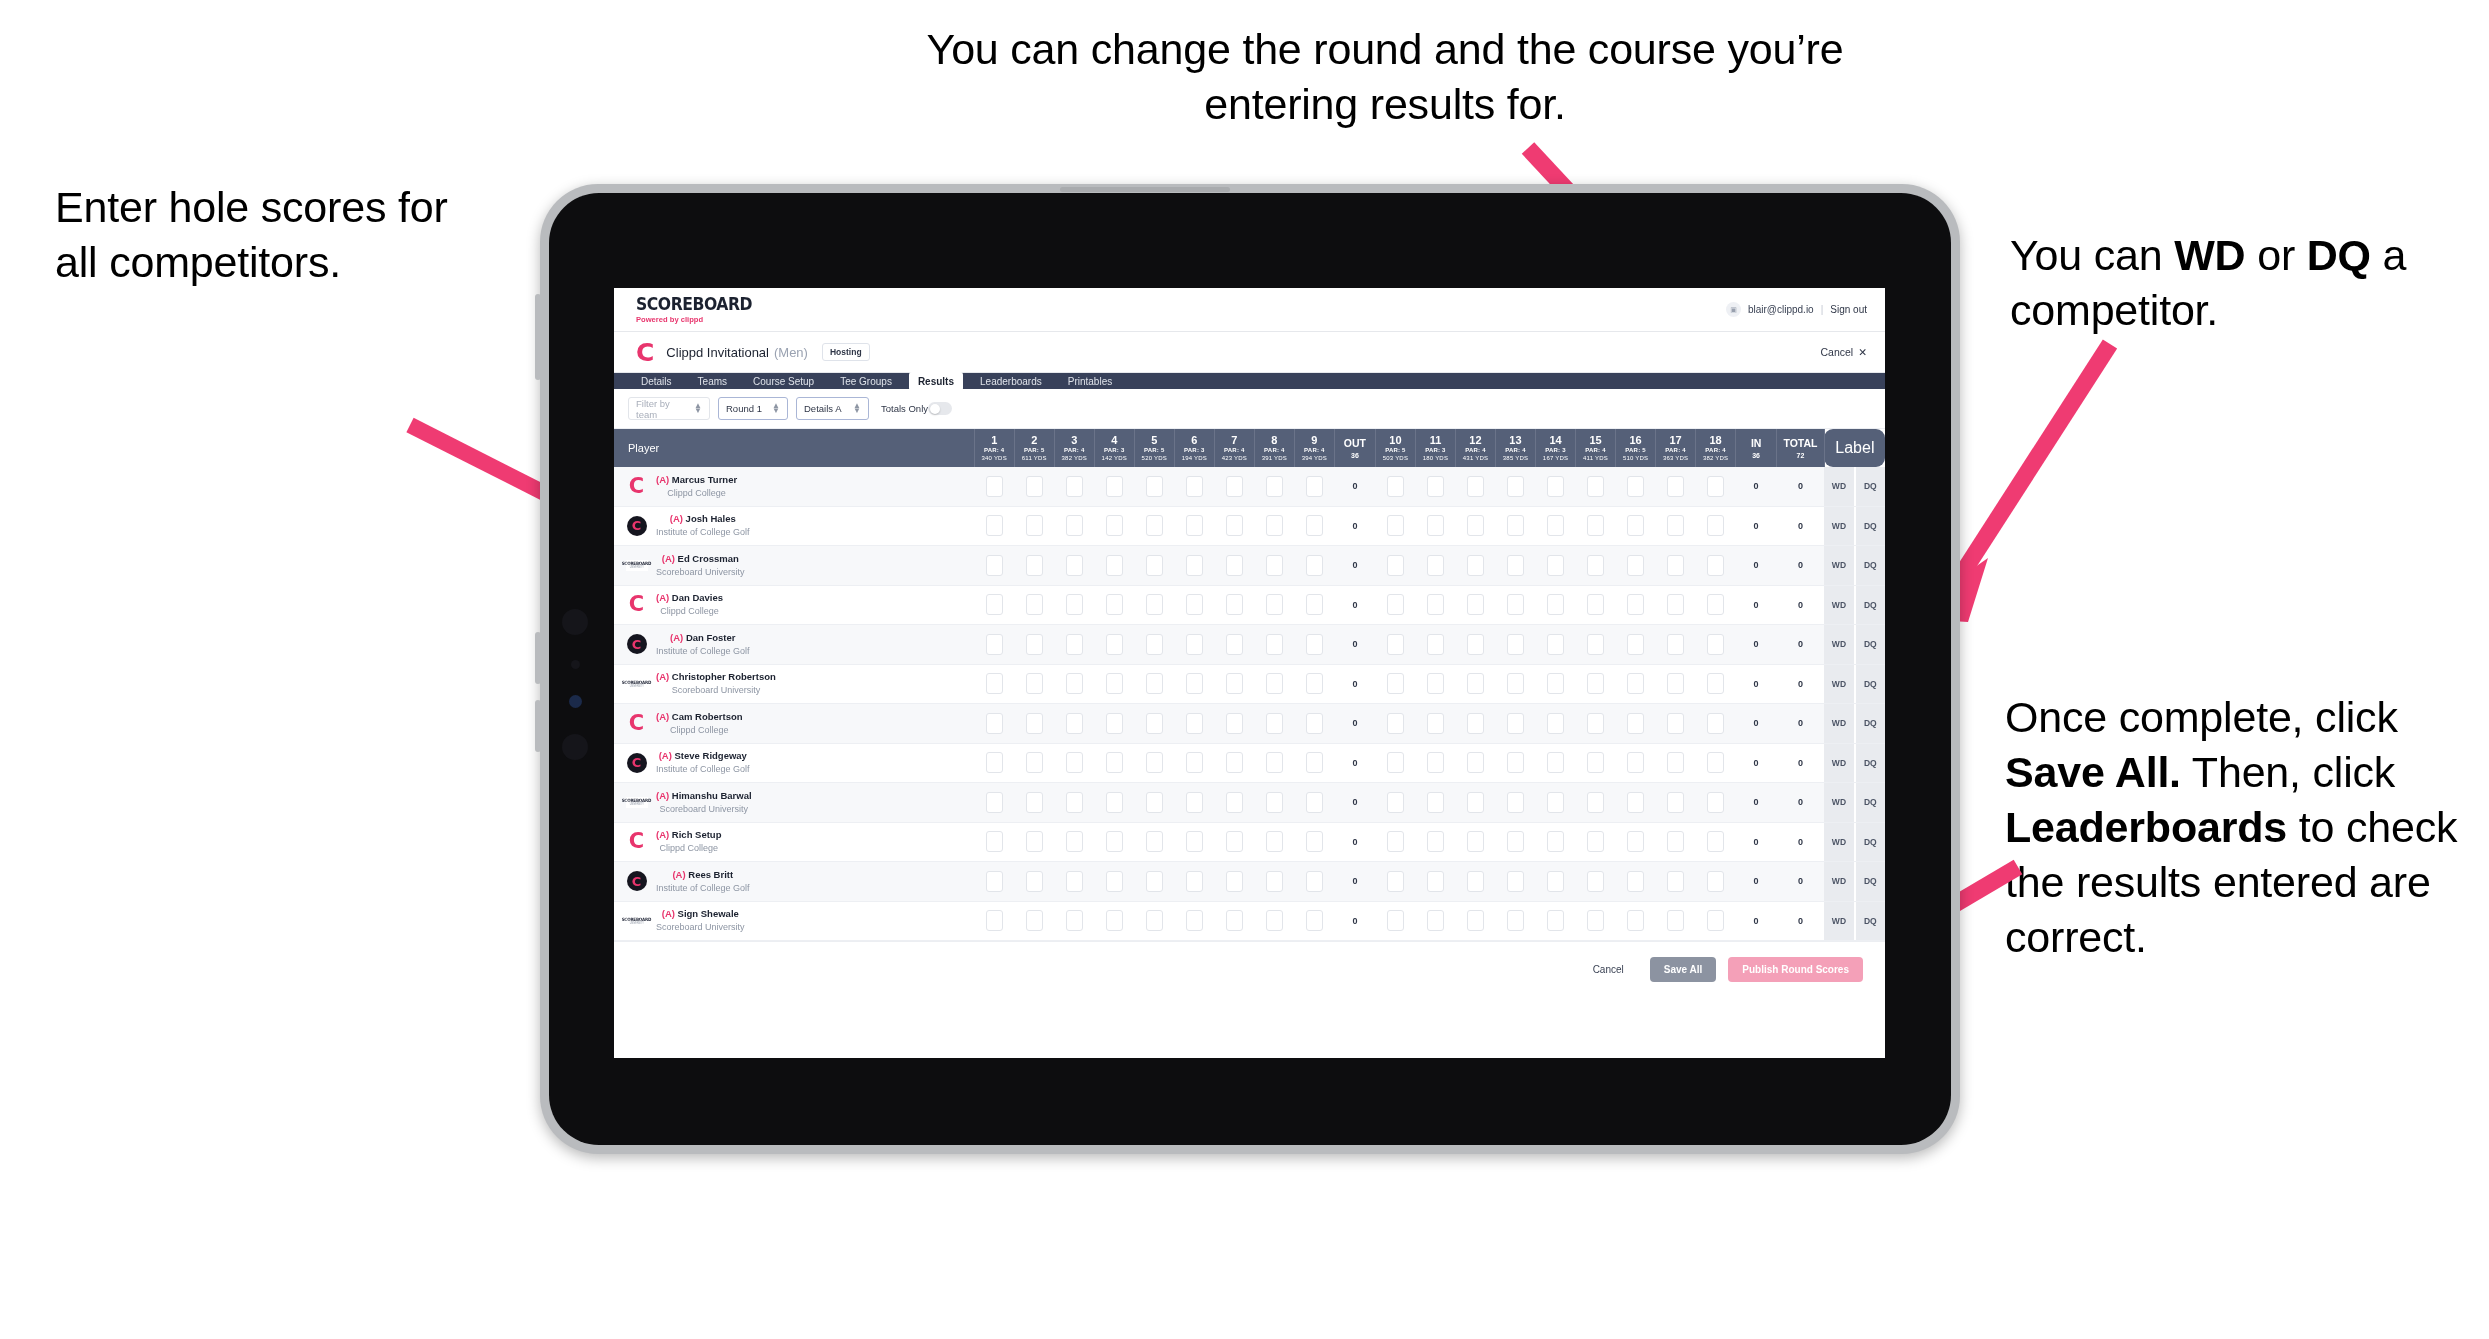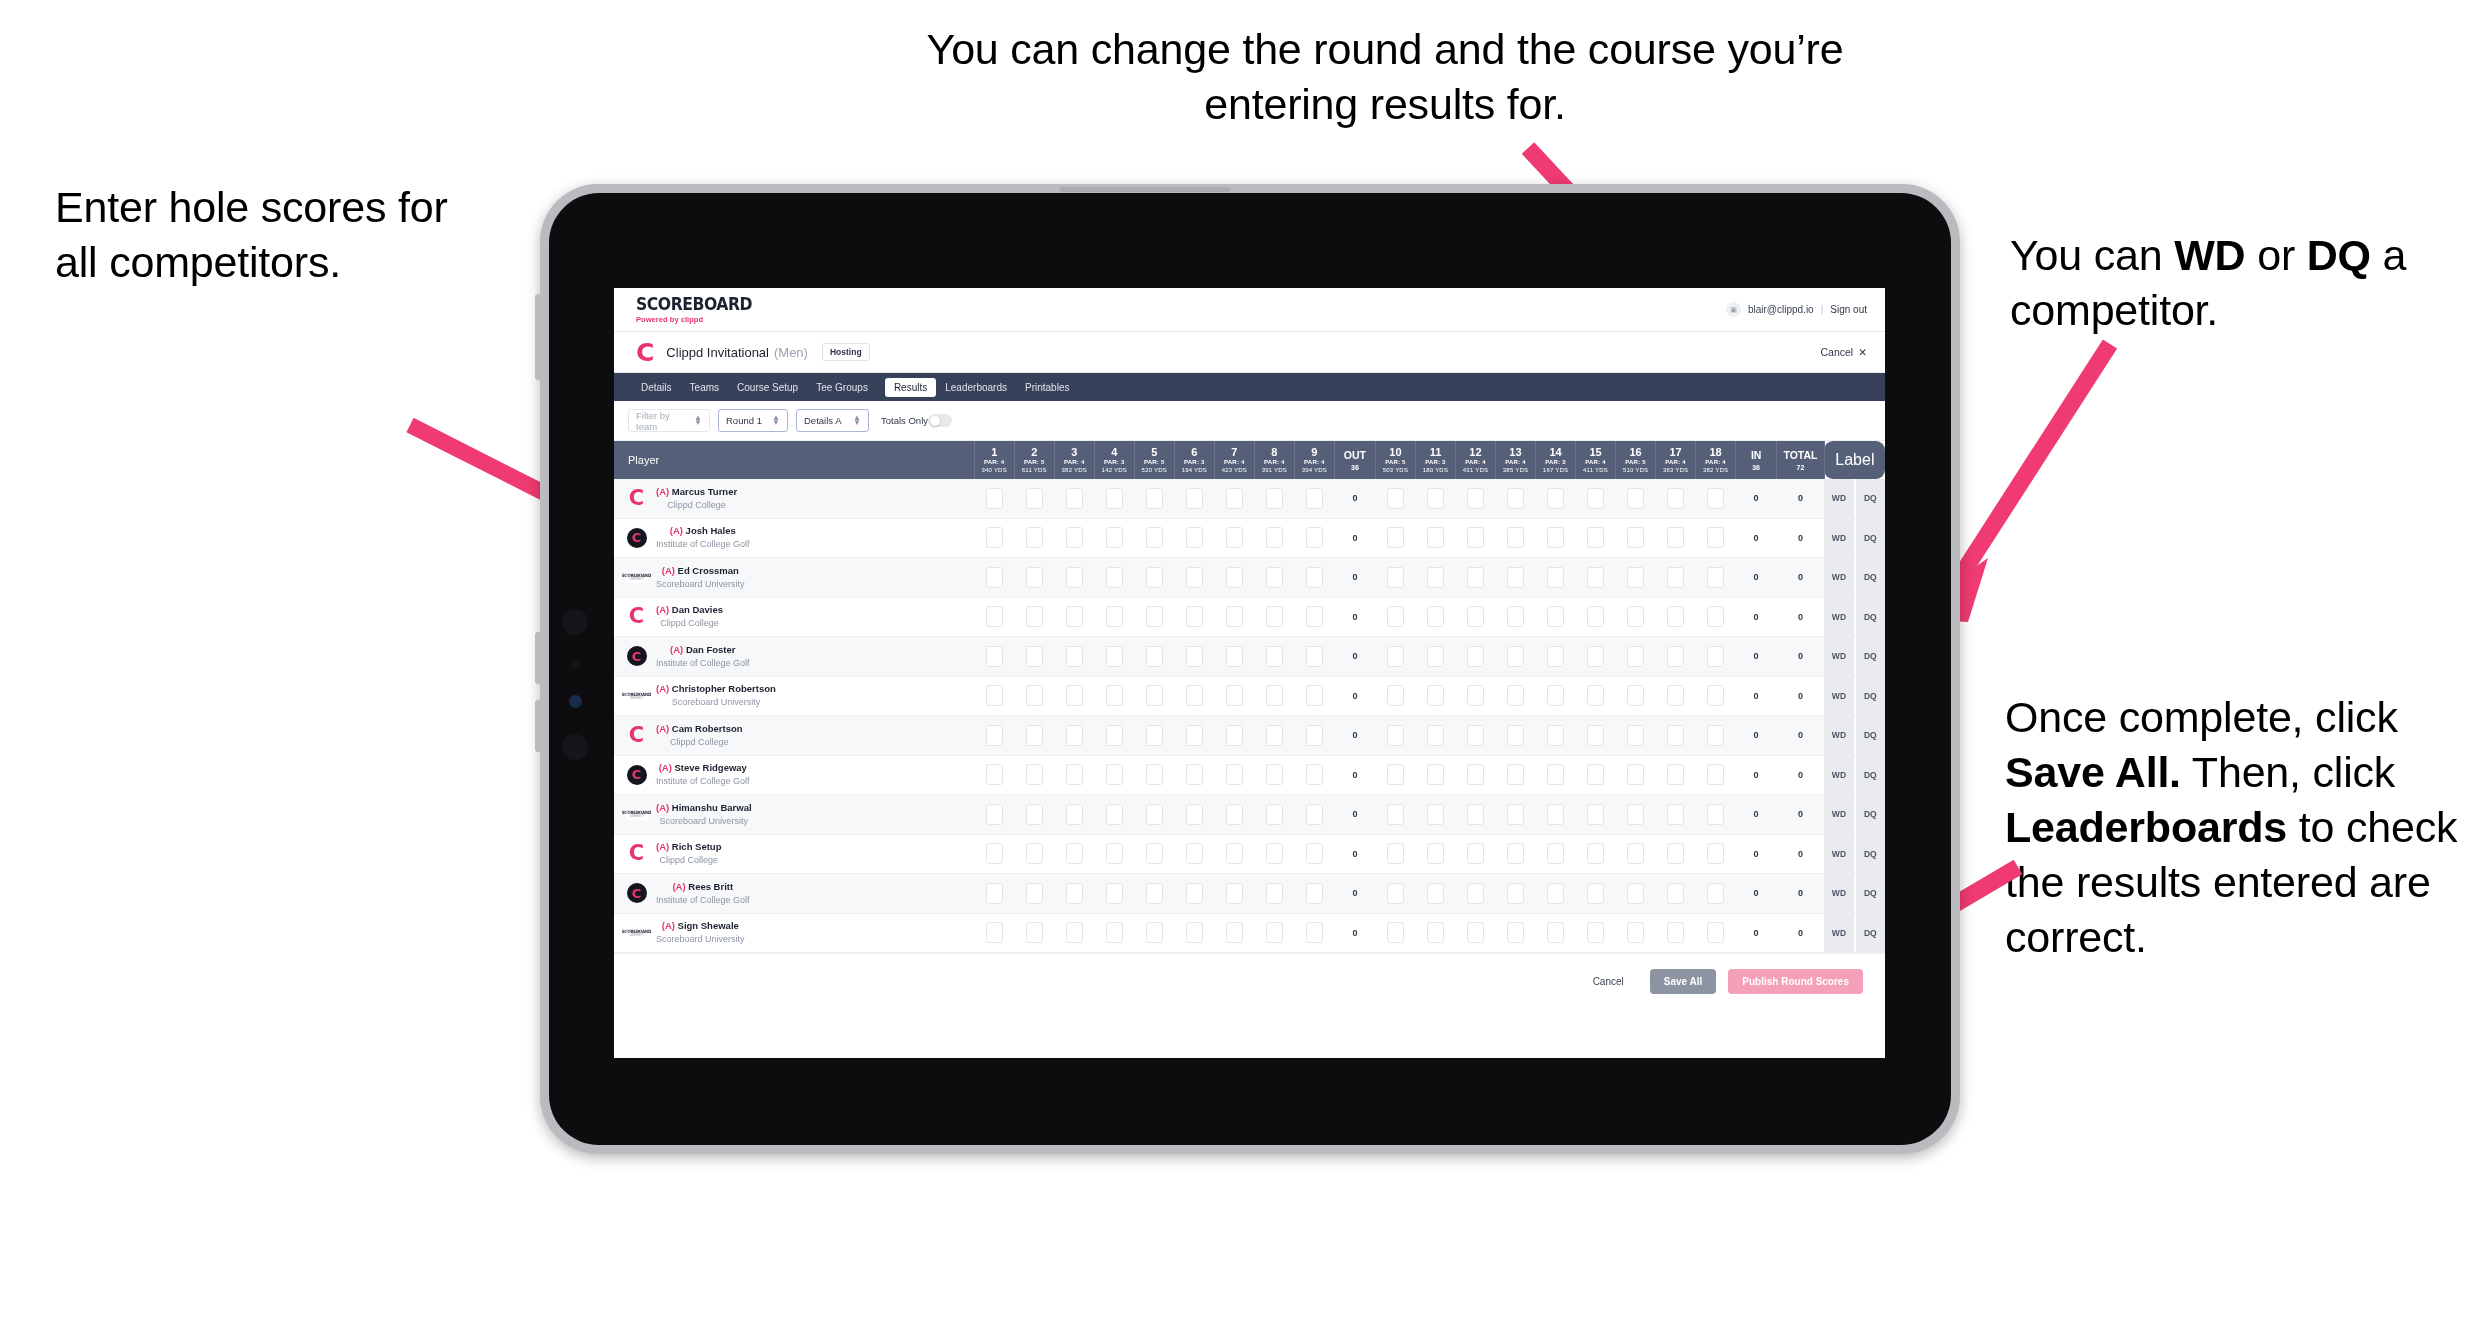--- a/index.html
+++ b/index.html
@@ -125,27 +125,27 @@
     margin-left:14px; font-size:8.5px; font-weight:700; color:#2f3647;
     border:1px solid #dfe3ea; border-radius:3px; padding:3px 7px; background:#fff;
   }
   #cancel-top {
     margin-left:auto; font-size:10.5px; color:#2f3647; cursor:pointer;
     display:flex; align-items:center; gap:5px;
   }
 
   
   #subnav {
-    height:28px; background:#38415a; display:flex; align-items:center;
-    padding:0 18px; gap:0;
+    height:16px; background:#38415a; display:flex; align-items:center;
+    padding:0 18px; gap:8px;
   }
   .subitem {
     font-size:10px; color:#dfe3ea; padding:4px 9px; border-radius:3px; cursor:pointer;
   }
-  .subitem.active { background:#ffffff; color:#1c2230; font-weight:400;margin-left:8px; }
+  .subitem.active { background:#ffffff; color:#1c2230; font-weight:700; }
 
   
   #filterbar {
     height:40px; background:#fff; display:flex; align-items:center;
     padding:0 14px; gap:8px; border-bottom:1px solid #eceef2;
   }
   #search-input {
     flex:1; height:23px; border:1px solid #e2e5ea; border-radius:3px;
     font-size:9.5px; color:#9aa2b1; padding:0 9px; background:#fff;
     font-family:"Liberation Sans", sans-serif;

